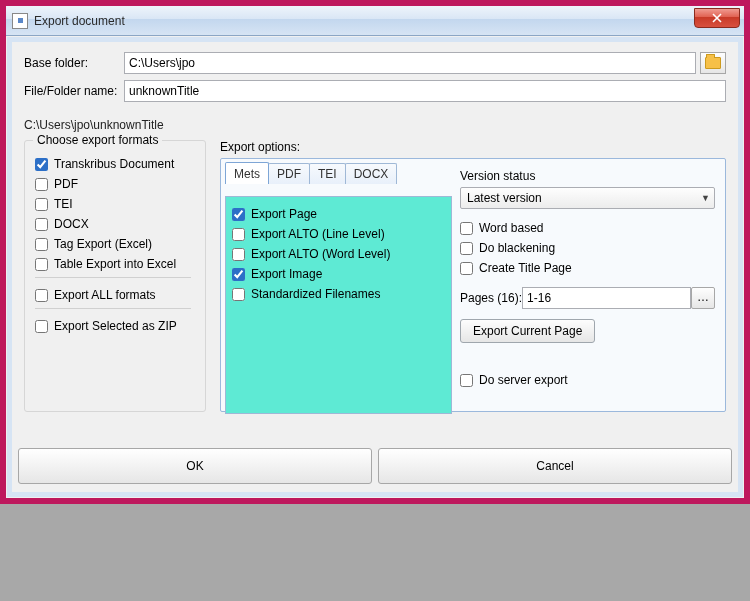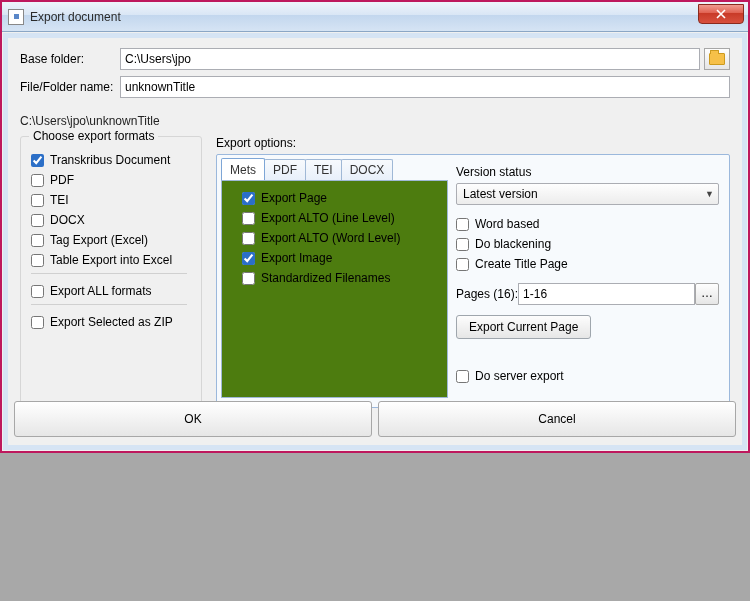--- a/index.html
+++ b/index.html
@@ -1,19 +1,19 @@
 <!DOCTYPE html>
 <html><head>
 <meta charset="utf-8">
 <style>
   * { box-sizing: border-box; font-family: "Segoe UI", Tahoma, sans-serif; font-size: 12px; }
   html,body { margin:0; padding:0; background:#a8a8a8; }
   .window {
-    width:750px; height:453px; margin:0; background:#f0f0f0;
-    border:2px solid #be185d; position:relative;
+    width:750px; height:504px; margin:0; background:#f0f0f0;
+    border:6px solid #be185d; position:relative;
     box-shadow:0 0 8px rgba(0,0,0,0.3);
   }
   .titlebar {
     height:30px;
     background:linear-gradient(to bottom,#eef4fb 0%,#d9e6f5 45%,#c3d7ee 46%,#d6e4f4 100%);
     border-bottom:1px solid #8ba6c5;
     display:flex; align-items:center; padding-left:6px;
     position:relative;
   }
   .titlebar-icon {
@@ -73,35 +73,35 @@
   .left-group hr { border:none; border-top:1px solid #d0d0d0; margin:6px 0; }
 
   .right-side { flex:1; }
   .options-label { margin-bottom:4px; }
   .options-box {
     border:1px solid #9bb8dc; border-radius:2px;
     background:#f7fafd; padding:0; height:254px;
     display:flex;
   }
   .tabs-panel { width:235px; border-right:none; }
-  .tab-strip { display:flex; padding:4px 4px 0 4px; }
+  .tab-strip { display:flex; padding:4px 4px 12px 4px; }
   .tab {
     border:1px solid #9fb8d6; border-bottom:none;
     background:linear-gradient(to bottom,#f7fafd,#e8f0fa);
     padding:3px 8px; margin-right:-1px; border-radius:2px 2px 0 0;
     color:#333;
   }
   .tab.active {
     background:#fff; border-color:#7ea6d6;
     padding-top:4px; margin-top:-1px;
     position:relative; z-index:2;
   }
   .tab-body {
-    border:1px solid #9fb8d6; background:#4d7c0f; margin:0 4px 0 4px;
-    height:218px; padding:8px 20px;
+    border:1px solid #9fb8d6; background:#5eead4; margin:0 4px 0 4px;
+    height:218px; padding:8px 6px;
   }
   .tab-body .row { display:flex; align-items:center; height:18px; margin-bottom:2px; }
 
   .side-panel { flex:1; padding:8px 10px 8px 4px; }
   .vs-label { margin-bottom:4px; margin-top:2px; }
   .combo {
     width:100%; height:22px; border:1px solid #abadb3;
     background:linear-gradient(to bottom,#fefefe,#ececec);
     display:flex; align-items:center; justify-content:space-between;
     padding:0 4px 0 6px; border-radius:2px;

